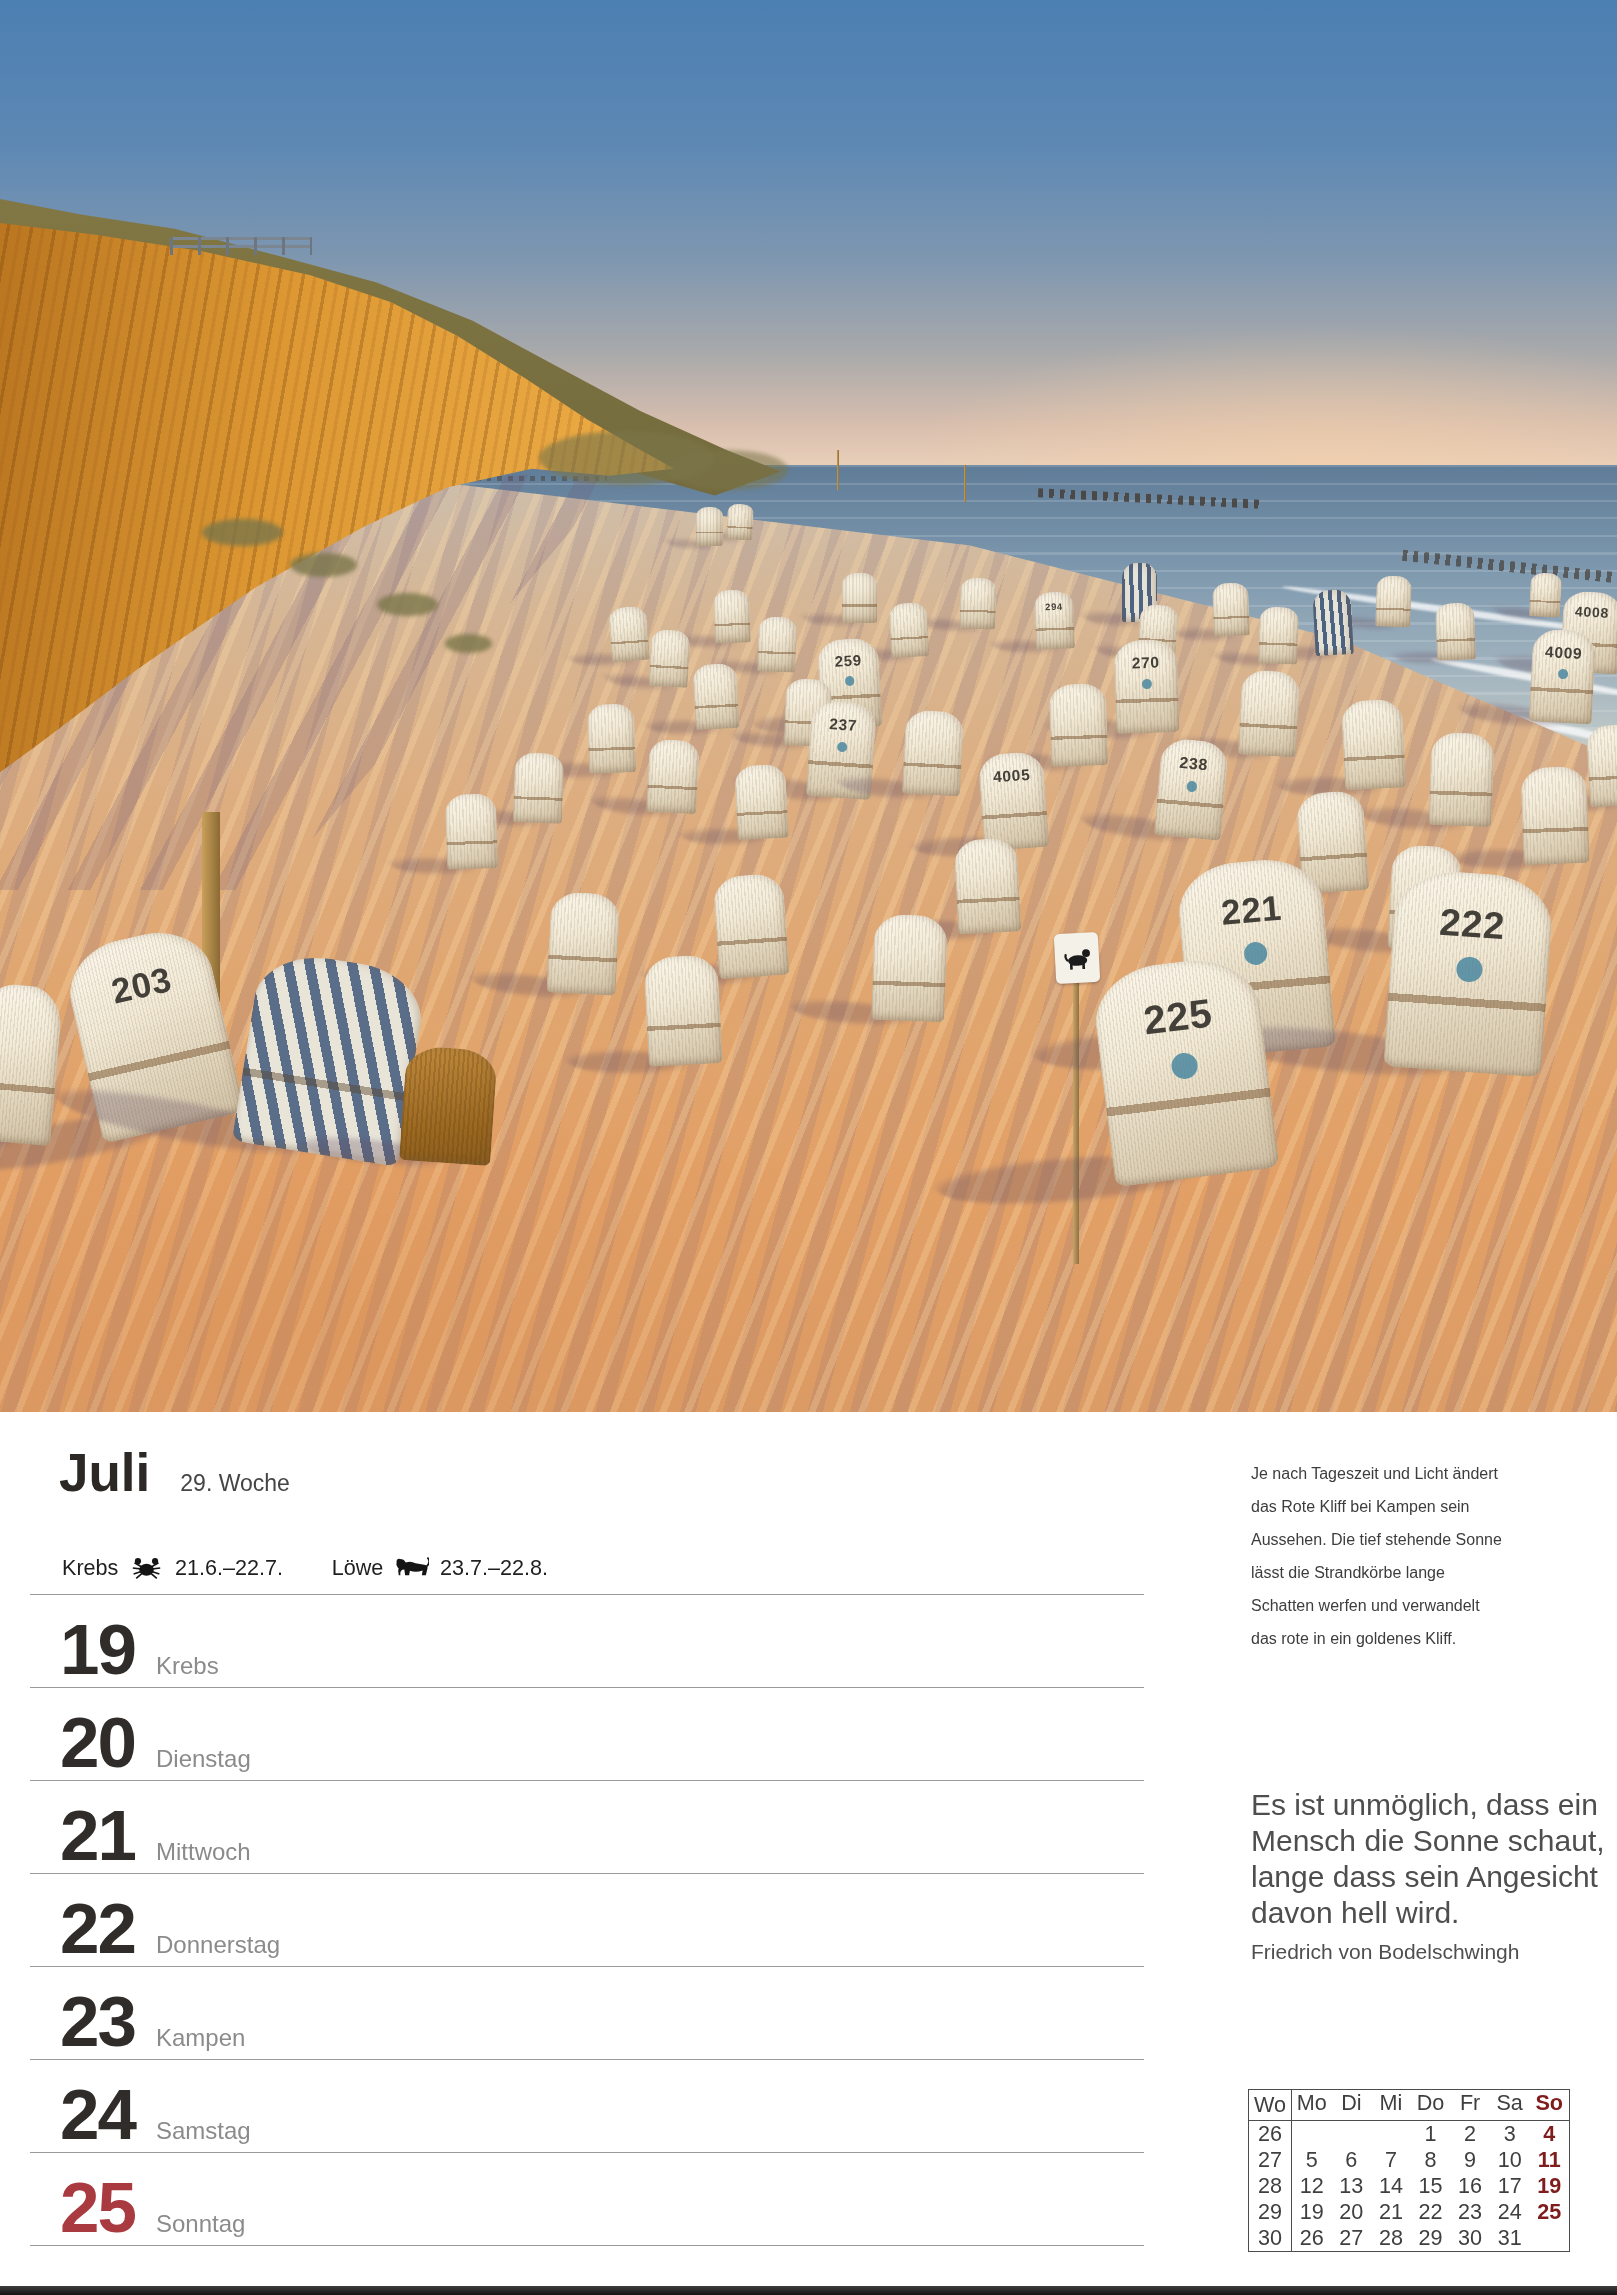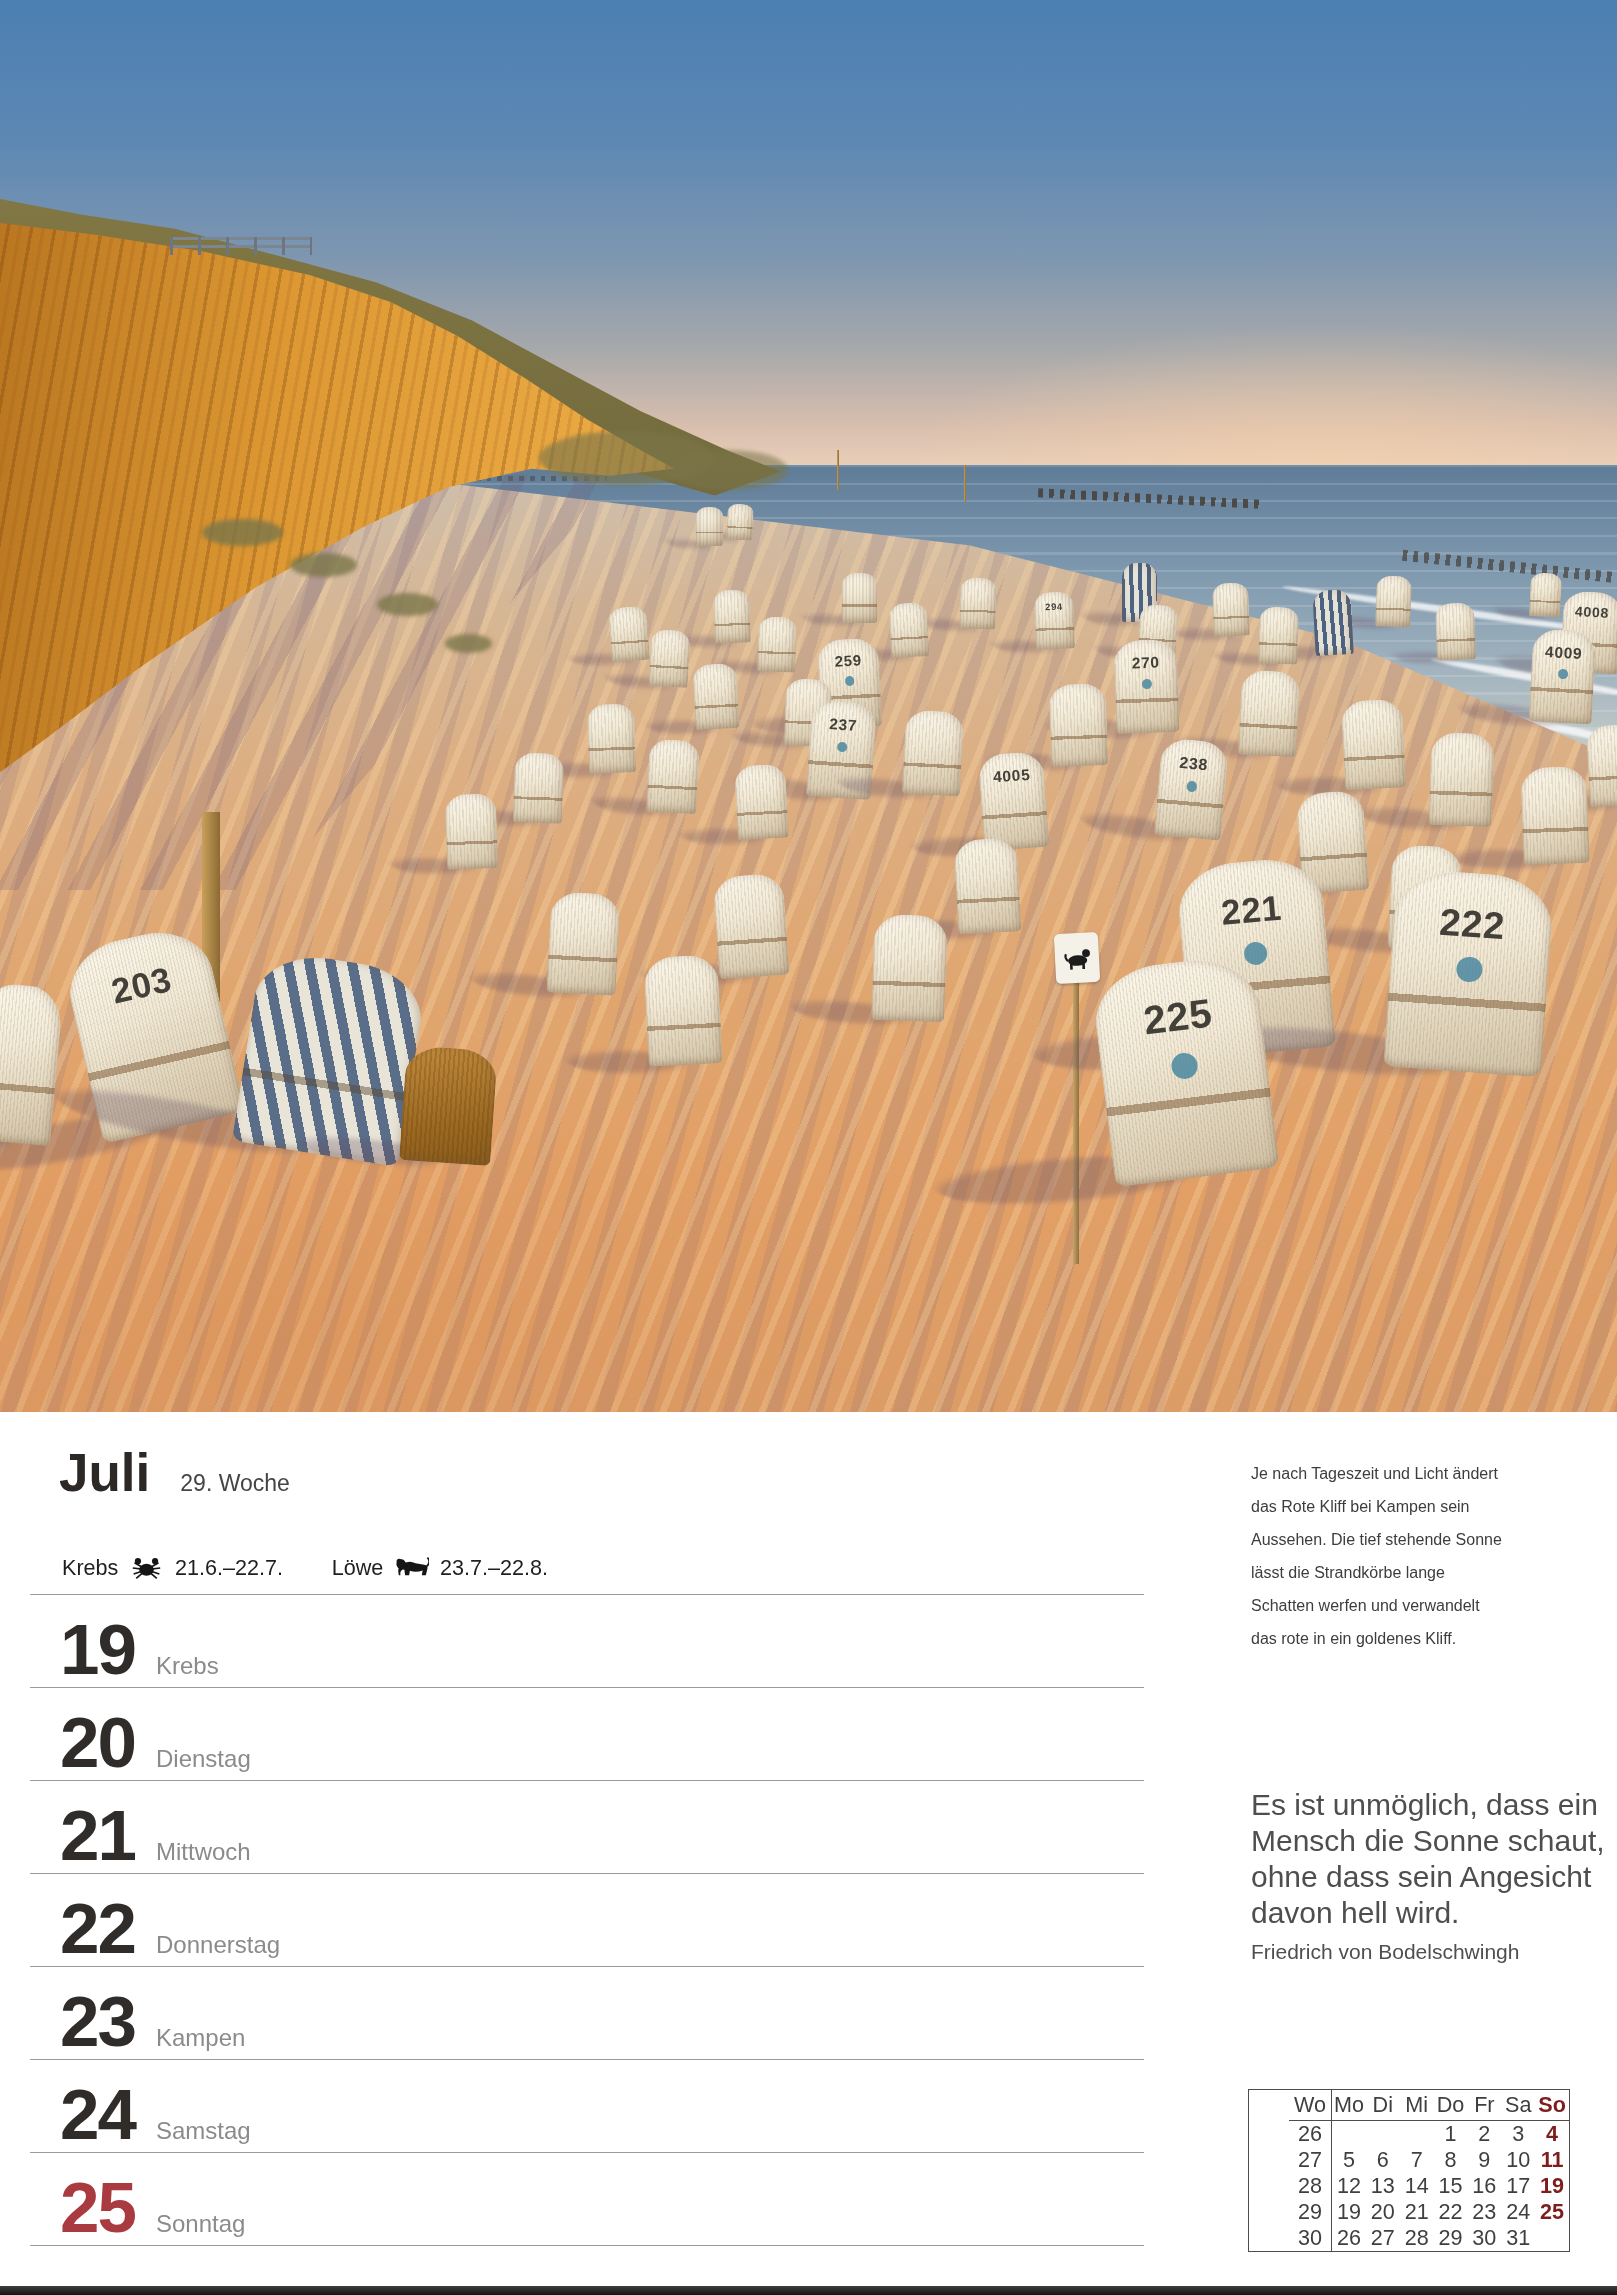--- a/index.html
+++ b/index.html
@@ -80,21 +80,21 @@
   .day-name{font-size:24px;color:#8b8b8b;margin-left:16px;}
   
   #description{position:absolute;left:1251px;top:1457px;width:350px;font-size:16px;line-height:33px;color:#3d3d3d;}
   #description div{white-space:nowrap;}
   #quote{position:absolute;left:1251px;top:1787px;width:364px;font-size:30px;line-height:36px;color:#4e4e4e;}
   #quote div{white-space:nowrap;}
   #attribution{position:absolute;left:1251px;top:1940px;font-size:21px;color:#4f4f4f;}
   
   #mini-cal{position:absolute;left:1248px;top:2089px;width:322px;border:1.3px solid #4c4c4c;
        box-sizing:border-box;font-size:21.6px;color:#3f3f3f;background:#fff;}
-  .mc-row{display:flex;height:26px;align-items:center;margin-left:40px;}
+  .mc-row{display:flex;height:26px;align-items:flex-start;}
   .mc-row.mc-header{height:30px;border-bottom:1.3px solid #4c4c4c;}
   .mc-wo{width:42px;text-align:center;border-right:1.3px solid #4c4c4c;align-self:stretch;
        display:flex;align-items:center;justify-content:center;}
   .mc-cell{flex:1;text-align:center;}
   .mc-so{color:#7f1d1d;font-weight:bold;}
   .page-edge{position:absolute;left:0;top:2286px;width:100%;height:9.4px;
        background:linear-gradient(180deg,#3e3e3e,#141414);}
 </style>
 </head>
 <body>
@@ -455,21 +455,21 @@
       <div>Je nach Tageszeit und Licht ändert</div>
       <div>das Rote Kliff bei Kampen sein</div>
       <div>Aussehen. Die tief stehende Sonne</div>
       <div>lässt die Strandkörbe lange</div>
       <div>Schatten werfen und verwandelt</div>
       <div>das rote in ein goldenes Kliff.</div>
     </div>
   <div id="quote">
       <div>Es ist unmöglich, dass ein</div>
       <div>Mensch die Sonne schaut,</div>
-      <div>ohne dass sein Angesicht</div>
+      <div>lange dass sein Angesicht</div>
       <div>davon hell wird.</div>
     </div>
   <div id="attribution">Friedrich von Bodelschwingh</div>
 
   <div id="mini-cal">
       <div class="mc-row mc-header">
         <div class="mc-wo">Wo</div>
         <div class="mc-cell">Mo</div>
         <div class="mc-cell">Di</div>
         <div class="mc-cell">Mi</div>

